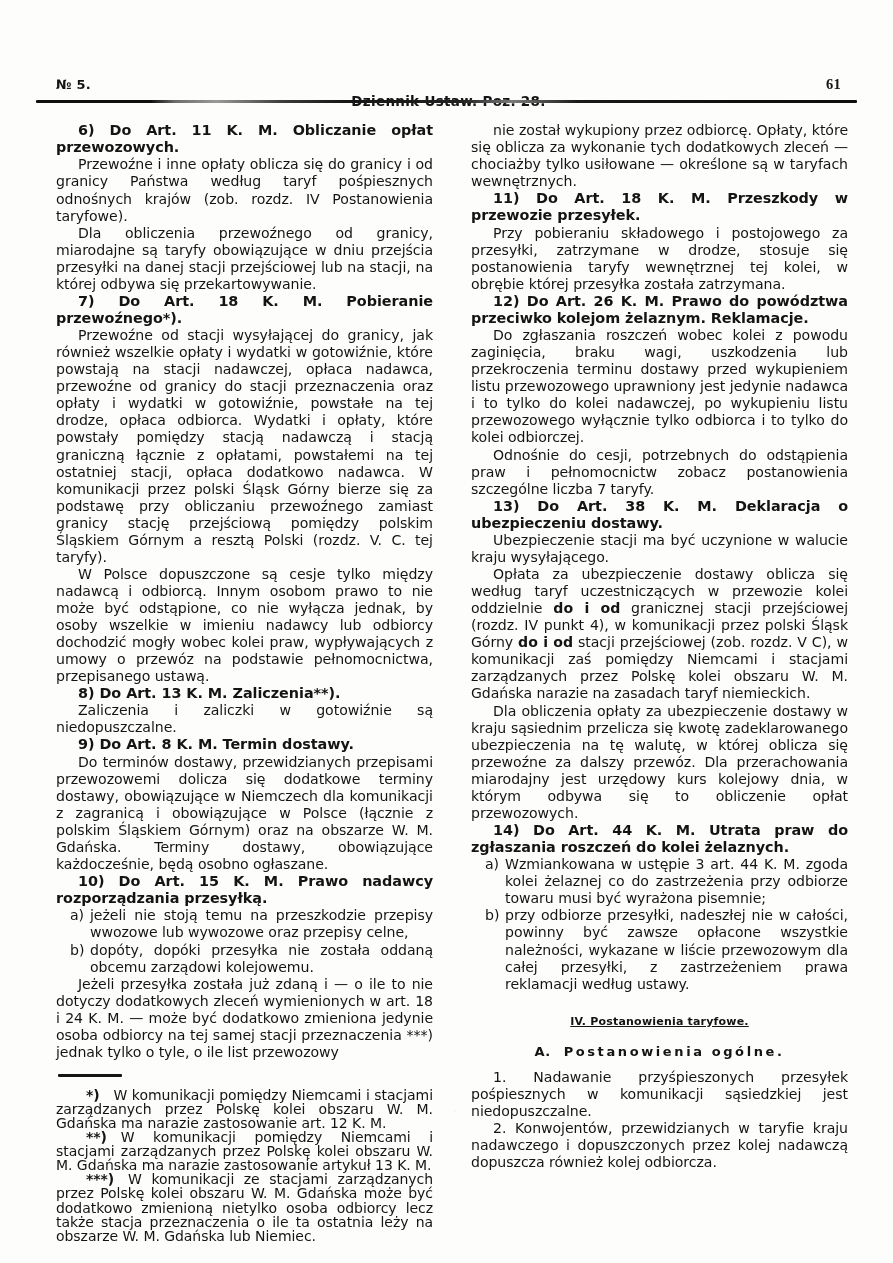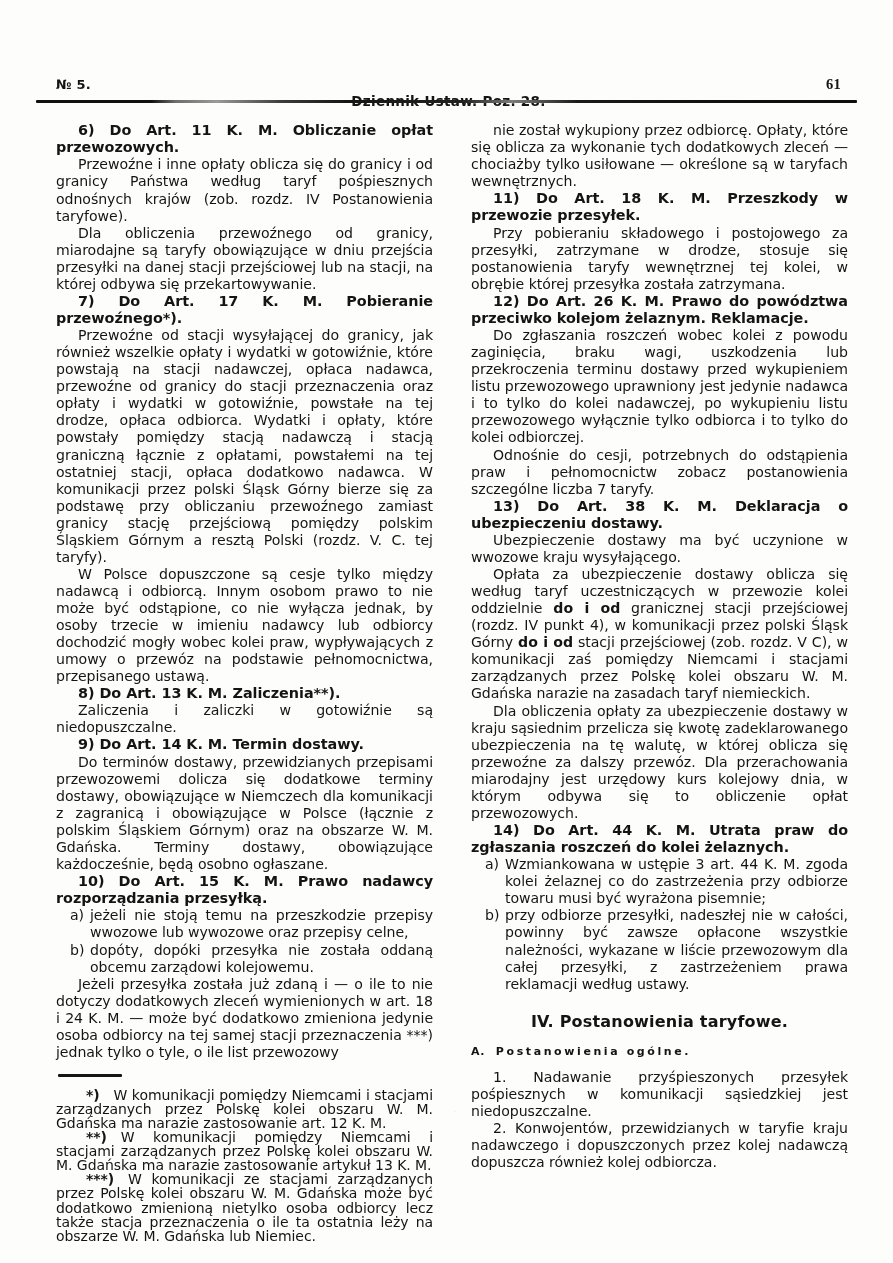--- a/index.html
+++ b/index.html
@@ -138,28 +138,30 @@
     text-align: justify;
     text-indent: 30px;
     letter-spacing: -0.05px;
   }
   .footnotes .fmark { font-weight: bold; }
 
   
   .sec-rom {
     text-align: center;
     font-weight: bold;
-    font-size: 16px;
+    font-size: 11px;
     margin: 20px 0 0 0;
     text-indent: 0;
     letter-spacing: 0.2px;
+    text-decoration: underline;
   }
   .sec-alpha {
-    font-weight: bold;
-    font-size: 11px;
+    text-align: center;
+    font-weight: bold;
+    font-size: 13px;
     margin: 13px 0 9px 0;
     text-indent: 0;
   }
   .sec-alpha .spaced { letter-spacing: 2.6px; }
   .sec-alpha .aletter { letter-spacing: 0.5px; }
 </style>
 </head>
 <body>
 
 <div class="page">
@@ -172,26 +174,26 @@
     <div class="rh-center">Dziennik Ustaw. Poz. 28.</div>
   </div>
   <div class="rule-head"></div>
 
   <div class="cols">
 
     <div class="col" id="col-left">
         <p class="hdg">6) Do Art. 11 K. M. Obliczanie opłat przewozowych.</p>
         <p class="ind">Przewoźne i inne opłaty oblicza się do granicy i od granicy Państwa według taryf pośpiesznych odnośnych krajów (zob. rozdz. IV Postanowienia taryfowe).</p>
         <p class="ind">Dla obliczenia przewoźnego od granicy, miarodajne są taryfy obowiązujące w dniu przejścia przesyłki na danej stacji przejściowej lub na stacji, na której odbywa się przekartowywanie.</p>
-        <p class="hdg">7) Do Art. 17 K. M. Pobieranie przewoźnego*).</p>
+        <p class="hdg">7) Do Art. 18 K. M. Pobieranie przewoźnego*).</p>
         <p class="ind">Przewoźne od stacji wysyłającej do granicy, jak również wszelkie opłaty i wydatki w gotowiźnie, które powstają na stacji nadawczej, opłaca nadawca, przewoźne od granicy do stacji przeznaczenia oraz opłaty i wydatki w gotowiźnie, powstałe na tej drodze, opłaca odbiorca.  Wydatki i opłaty, które powstały pomiędzy stacją nadawczą i stacją graniczną łącznie z opłatami, powstałemi na tej ostatniej stacji, opłaca dodatkowo nadawca.  W komunikacji przez polski Śląsk Górny bierze się za podstawę przy obliczaniu przewoźnego zamiast granicy stację przejściową pomiędzy polskim Śląskiem Górnym a resztą Polski (rozdz. V. C. tej taryfy).</p>
-        <p class="ind">W Polsce dopuszczone są cesje tylko między nadawcą i odbiorcą.  Innym osobom prawo to nie może być odstąpione, co nie wyłącza jednak, by osoby trzecie w imieniu nadawcy lub odbiorcy dochodzić mogły wobec kolei praw, wypływających z umowy o przewóz na podstawie pełnomocnictwa, przepisanego ustawą.</p>
+        <p class="ind">W Polsce dopuszczone są cesje tylko między nadawcą i odbiorcą.  Innym osobom prawo to nie może być odstąpione, co nie wyłącza jednak, by osoby wszelkie w imieniu nadawcy lub odbiorcy dochodzić mogły wobec kolei praw, wypływających z umowy o przewóz na podstawie pełnomocnictwa, przepisanego ustawą.</p>
         <p class="hdg">8) Do Art. 13 K. M. Zaliczenia**).</p>
         <p class="ind">Zaliczenia i zaliczki w gotowiźnie są niedopuszczalne.</p>
-        <p class="hdg">9) Do Art. 14 K. M. Termin dostawy.</p>
+        <p class="hdg">9) Do Art. 8 K. M. Termin dostawy.</p>
         <p class="ind">Do terminów dostawy, przewidzianych przepisami przewozowemi dolicza się dodatkowe terminy dostawy, obowiązujące w Niemczech dla komunikacji z zagranicą i obowiązujące w Polsce (łącznie z polskim Śląskiem Górnym) oraz na obszarze W. M. Gdańska.  Terminy dostawy, obowiązujące każdocześnie, będą osobno ogłaszane.</p>
         <p class="hdg">10) Do Art. 15 K. M. Prawo nadawcy rozporządzania przesyłką.</p>
         <ul class="alpha">
           <li><span class="mk">a)</span><span>jeżeli nie stoją temu na przeszkodzie przepisy wwozowe lub wywozowe oraz przepisy celne,</span></li>
           <li><span class="mk">b)</span><span>dopóty, dopóki przesyłka nie została oddaną obcemu zarządowi kolejowemu.</span></li>
         </ul>
         <p class="ind">Jeżeli przesyłka została już zdaną i — o ile to nie dotyczy dodatkowych zleceń wymienionych w art. 18 i 24 K. M. — może być dodatkowo zmieniona jedynie osoba odbiorcy na tej samej stacji przeznaczenia ***) jednak tylko o tyle, o ile list przewozowy</p>
         <div class="fn-rule"></div>
         <div class="footnotes">
           <p><span class="fmark">*)</span>  <span>W komunikacji pomiędzy Niemcami i stacjami zarządzanych przez Polskę kolei obszaru W. M. Gdańska ma narazie zastosowanie art. 12 K. M.</span></p>
@@ -200,21 +202,21 @@
         </div>
       </div>
     <div class="col" id="col-right">
         <p class="ind">nie został wykupiony przez odbiorcę.  Opłaty, które się oblicza za wykonanie tych dodatkowych zleceń — chociażby tylko usiłowane — określone są w taryfach wewnętrznych.</p>
         <p class="hdg">11) Do Art. 18 K. M. Przeszkody w przewozie przesyłek.</p>
         <p class="ind">Przy pobieraniu składowego i postojowego za przesyłki, zatrzymane w drodze, stosuje się postanowienia taryfy wewnętrznej tej kolei, w obrębie której przesyłka została zatrzymana.</p>
         <p class="hdg">12) Do Art. 26 K. M. Prawo do powództwa przeciwko kolejom żelaznym. Reklamacje.</p>
         <p class="ind">Do zgłaszania roszczeń wobec kolei z powodu zaginięcia, braku wagi, uszkodzenia lub przekroczenia terminu dostawy przed wykupieniem listu przewozowego uprawniony jest jedynie nadawca i to tylko do kolei nadawczej, po wykupieniu listu przewozowego wyłącznie tylko odbiorca i to tylko do kolei odbiorczej.</p>
         <p class="ind">Odnośnie do cesji, potrzebnych do odstąpienia praw i pełnomocnictw zobacz postanowienia szczególne liczba 7 taryfy.</p>
         <p class="hdg">13) Do Art. 38 K. M. Deklaracja o ubezpieczeniu dostawy.</p>
-        <p class="ind">Ubezpieczenie dostawy ma być uczynione w wwozowe kraju wysyłającego.</p>
+        <p class="ind">Ubezpieczenie stacji ma być uczynione w walucie kraju wysyłającego.</p>
         <p class="ind"><span>Opłata za ubezpieczenie dostawy oblicza się według taryf uczestniczących w przewozie kolei oddzielnie </span><span class="b">do i od</span><span> granicznej stacji przejściowej (rozdz. IV punkt 4), w komunikacji przez polski Śląsk Górny </span><span class="b">do i od</span><span> stacji przejściowej (zob. rozdz. V C), w komunikacji zaś pomiędzy Niemcami i stacjami zarządzanych przez Polskę kolei obszaru W. M. Gdańska narazie na zasadach taryf niemieckich.</span></p>
         <p class="ind">Dla obliczenia opłaty za ubezpieczenie dostawy w kraju sąsiednim przelicza się kwotę zadeklarowanego ubezpieczenia na tę walutę, w której oblicza się przewoźne za dalszy przewóz.  Dla przerachowania miarodajny jest urzędowy kurs kolejowy dnia, w którym odbywa się to obliczenie opłat przewozowych.</p>
         <p class="hdg">14) Do Art. 44 K. M. Utrata praw do zgłaszania roszczeń do kolei żelaznych.</p>
         <ul class="alpha">
           <li><span class="mk">a)</span><span>Wzmiankowana w ustępie 3 art. 44 K. M. zgoda kolei żelaznej co do zastrzeżenia przy odbiorze towaru musi być wyrażona pisemnie;</span></li>
           <li><span class="mk">b)</span><span>przy odbiorze przesyłki, nadeszłej nie w całości, powinny być zawsze opłacone wszystkie należności, wykazane w liście przewozowym dla całej przesyłki, z zastrzeżeniem prawa reklamacji według ustawy.</span></li>
         </ul>
         <p class="sec-rom">IV.  Postanowienia taryfowe.</p>
         <p class="sec-alpha"><span class="aletter">A.</span>  <span class="spaced">Postanowienia ogólne.</span></p>
         <p class="ind">1. Nadawanie przyśpieszonych przesyłek pośpiesznych w komunikacji sąsiedzkiej jest niedopuszczalne.</p>

